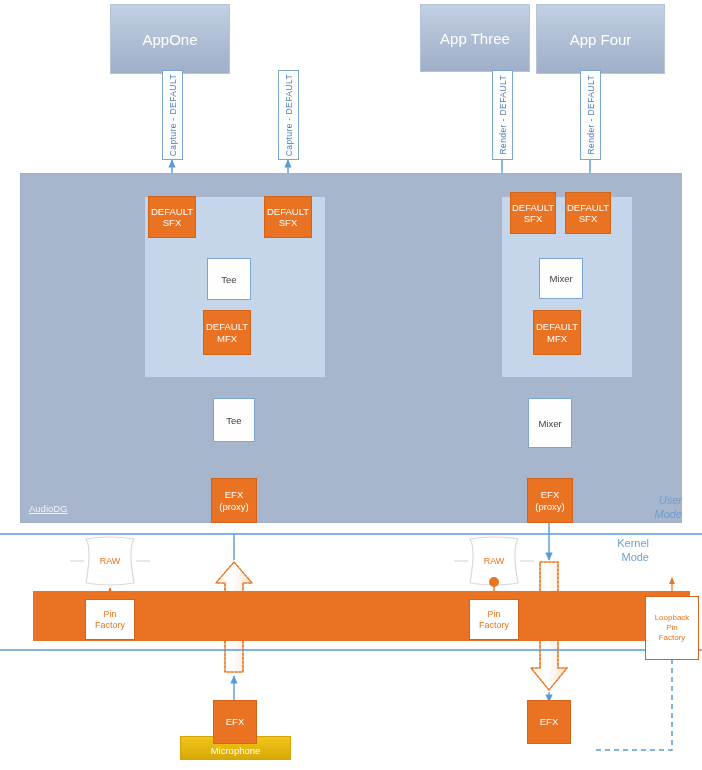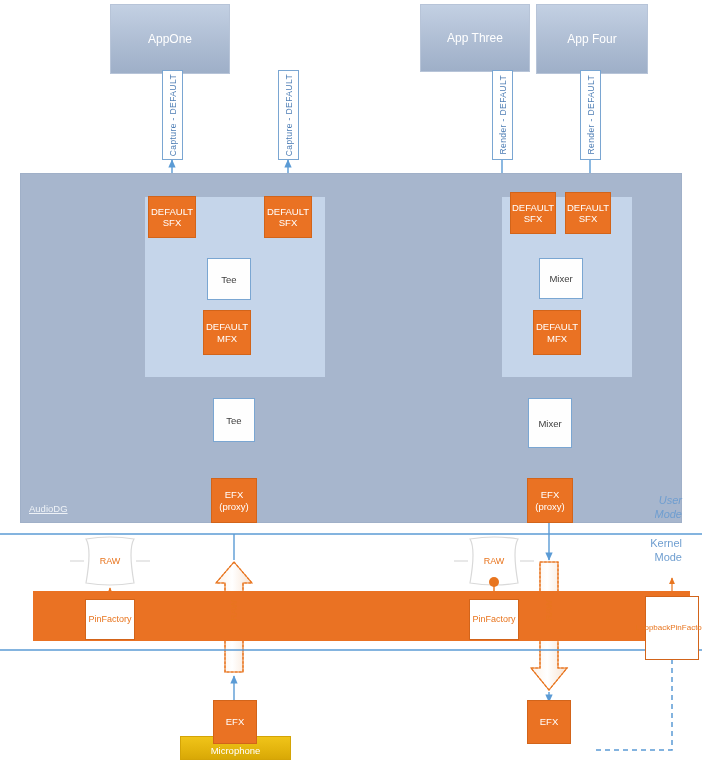--- a/index.html
+++ b/index.html
@@ -3,21 +3,21 @@
 <meta charset="utf-8">
 <style>
   html,body{margin:0;padding:0;background:#fff;}
   body{width:702px;height:770px;position:relative;overflow:hidden;
        font-family:"Liberation Sans","DejaVu Sans",sans-serif;}
   #stage{position:absolute;left:0;top:0;width:702px;height:770px;}
   .abs{position:absolute;box-sizing:border-box;}
 
   
   .appbox{background:linear-gradient(180deg,#c3d0e3 0%,#aebdd3 55%,#9eafc8 100%);
-          border:1px solid #b7c4d8;color:#ffffff;font-size:12px;
+          border:1px solid #b7c4d8;color:#ffffff;font-size:15px;
           display:flex;align-items:center;justify-content:center;text-align:right;}
 
   
   .endpoint{background:#ffffff;border:1px solid #7aa6d2;
             display:flex;align-items:center;justify-content:center;}
   .endpoint span{writing-mode:vertical-rl;text-orientation:mixed;
                  transform:rotate(180deg);
                  color:#4e7eb5;font-size:8.5px;letter-spacing:.4px;white-space:nowrap;}
 
   
@@ -33,21 +33,21 @@
   .white{background:#fefefe;border:1px solid #7aa6d2;color:#404040;
          font-size:9.5px;display:flex;align-items:center;justify-content:center;}
 
   
   .mode{color:#6f9ed0;font-size:11px;text-align:right;line-height:1.25;}
 
   
   .kbar{background:#ea7223;}
   .pinfac{background:#ffffff;border:1px solid #d2641a;color:#e8751f;
           font-size:9px;line-height:1.22;text-align:center;
-          display:flex;flex-direction:row;align-items:center;justify-content:center;}
+          display:flex;flex-direction:column;align-items:center;justify-content:center;}
 
   
   .rawshape{color:#e8751f;font-size:9px;display:flex;align-items:center;
             justify-content:center;}
 
   
   .device{background:linear-gradient(180deg,#f0c419 0%,#e3b40d 60%,#d8a806 100%);
           border:1px solid #d4a406;color:#fff;font-size:9.5px;
           display:flex;align-items:flex-end;justify-content:center;padding-bottom:3px;}
 
@@ -143,21 +143,21 @@
 
     <path d="M549,692 L549,702" stroke="#5b9bd5" stroke-width="1.4" fill="none" marker-end="url(#ah)"></path>
   </svg>
 
   <div class="abs appbox" style="left:110px;top:4px;width:120px;height:70px;">
     <span>AppOne</span>
   </div>
   <div class="abs appbox" style="left:420px;top:4px;width:110px;height:68px;">
     <span>App Three</span>
   </div>
-  <div class="abs appbox" style="left:536px;top:4px;width:112px;height:70px;">
+  <div class="abs appbox" style="left:536px;top:4px;width:129px;height:70px;">
     <span>App Four</span>
   </div>
 
   <div class="abs endpoint" style="left:162px;top:70px;width:21px;height:90px;">
     <span>Capture - DEFAULT</span>
   </div>
   <div class="abs endpoint" style="left:278px;top:70px;width:21px;height:90px;">
     <span>Capture - DEFAULT</span>
   </div>
   <div class="abs endpoint" style="left:492px;top:70px;width:21px;height:90px;">
@@ -217,21 +217,21 @@
   </div>
   <div class="abs orange" style="left:527px;top:478px;width:46px;height:45px;">
     <span>EFX</span>
     <span>(proxy)</span>
   </div>
 
   <div class="abs mode" style="left:620px;top:494px;width:62px;font-style:italic;">
     <div>User</div>
     <div>Mode</div>
   </div>
-  <div class="abs mode" style="left:620px;top:537px;width:62px;">
+  <div class="abs mode" style="left:587px;top:537px;width:62px;">
     <div>Kernel</div>
     <div>Mode</div>
   </div>
 
   <div class="abs kbar" style="left:33px;top:591px;width:657px;height:50px;"></div>
 
   <div class="abs rawshape" style="left:84px;top:548px;width:52px;height:26px;">
     <span>RAW</span>
   </div>
   <div class="abs rawshape" style="left:468px;top:548px;width:52px;height:26px;">

